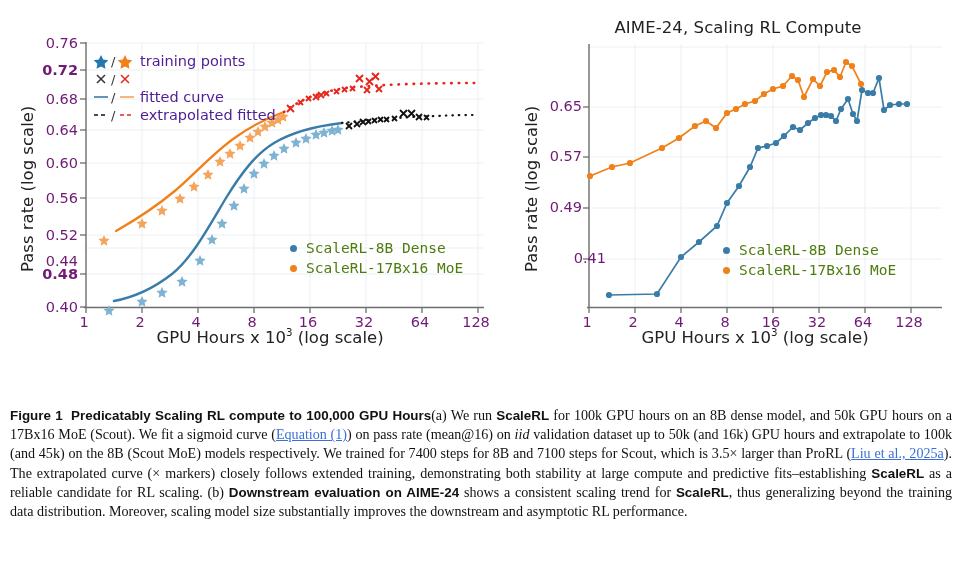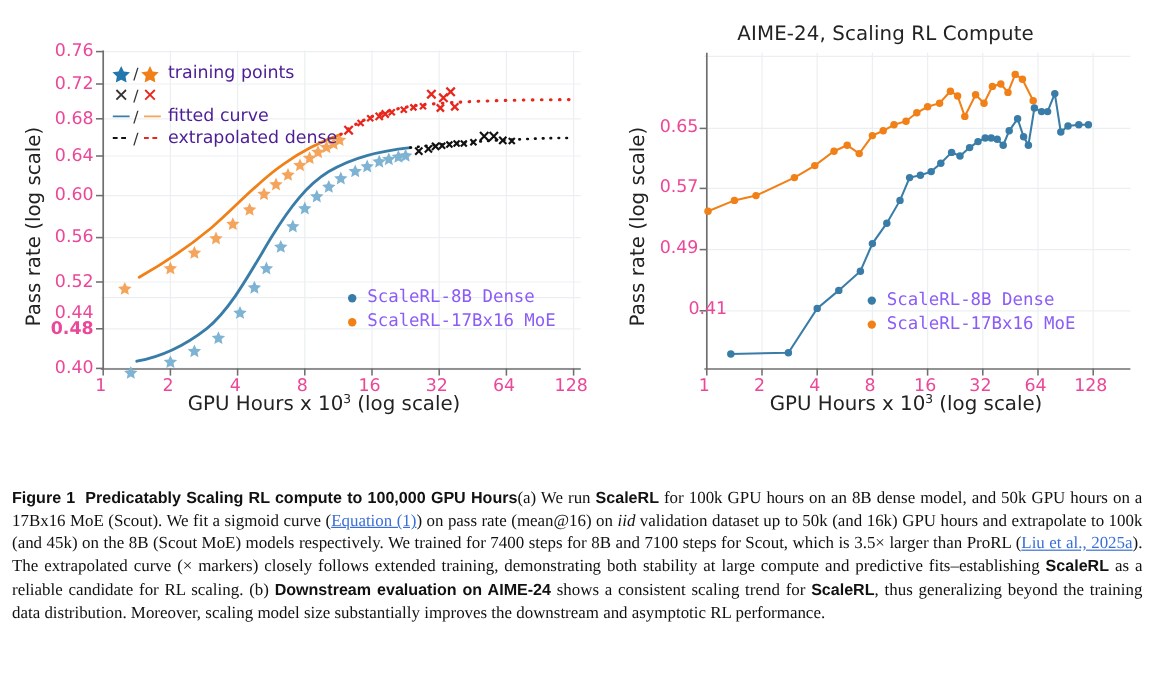--- a/index.html
+++ b/index.html
@@ -24,35 +24,35 @@
   }
   .xlabel{
     position:absolute;text-align:center;font-size:16.5px;color:#222;white-space:nowrap;
   }
   .xlabel sup{font-size:0.62em;vertical-align:super;}
 
   .plotbox{position:absolute;}
   .plot-svg{position:absolute;left:0;top:0;overflow:visible;}
 
   .tick-lbl{
-    position:absolute;font-size:14.5px;color:#ec4899;white-space:nowrap;
+    position:absolute;font-size:14.5px;color:#701a75;white-space:nowrap;
   }
   .ytick-lbl{text-align:right;}
   .xtick-lbl{text-align:center;}
 
   
   .legend{position:absolute;font-size:0;}
   .legend-row{display:flex;align-items:center;height:18px;white-space:nowrap;}
   .legend-key{width:52px;display:flex;align-items:center;justify-content:center;flex:0 0 52px;}
   .legend-txt{font-size:14.5px;color:#4c1d95;font-family:"DejaVu Sans",sans-serif;}
 
   .legend-mono{position:absolute;font-size:0;}
   .legend-mono .legend-row{height:20px;}
   .legend-mono .legend-key{width:26px;flex:0 0 26px;}
-  .legend-mono .legend-txt{font-size:14.5px;font-family:"DejaVu Sans Mono",monospace;color:#8b5cf6;}
+  .legend-mono .legend-txt{font-size:14.5px;font-family:"DejaVu Sans Mono",monospace;color:#4d7c0f;}
   .dot{width:7px;height:7px;border-radius:50%;display:inline-block;}
 
   .caption{
     position:absolute;left:10px;top:388px;width:942px;
     font-family:"Liberation Serif",serif;font-size:14.1px;line-height:1.36;
     color:#111;text-align:justify;margin-top:18px;
   }
   .caption b{font-family:"Liberation Sans",sans-serif;font-weight:bold;font-size:13.4px;}
   .caption i{font-style:italic;}
   .cite{color:#3a6fd8;}
@@ -243,42 +243,42 @@
             <span class="legend-txt">fitted curve</span>
           </div>
           <div class="legend-row">
             <span class="legend-key">
               <svg width="46" height="16" viewBox="0 0 46 16">
                 <line x1="3" y1="8" x2="17" y2="8" stroke="#111" stroke-width="1.6" stroke-dasharray="4 3"></line>
                 <text x="20" y="13" font-size="13" fill="#333" font-family="DejaVu Sans, sans-serif">/</text>
                 <line x1="29" y1="8" x2="43" y2="8" stroke="#e8261c" stroke-width="1.6" stroke-dasharray="4 3"></line>
               </svg>
             </span>
-            <span class="legend-txt">extrapolated dense</span>
+            <span class="legend-txt">extrapolated fitted</span>
           </div>
         </div>
 
         <div class="legend-mono" style="left:196px;top:196px;">
           <div class="legend-row">
             <span class="legend-key">
               <span class="dot" style="background:#3a7ca8"></span>
             </span>
             <span class="legend-txt">ScaleRL-8B Dense</span>
           </div>
           <div class="legend-row">
             <span class="legend-key">
               <span class="dot" style="background:#f08017"></span>
             </span>
             <span class="legend-txt">ScaleRL-17Bx16 MoE</span>
           </div>
         </div>
       </div>
 
       <div class="tick-lbl ytick-lbl" style="left:28px;top:35px;width:50px;">0.76</div>
-      <div class="tick-lbl ytick-lbl" style="left:28px;top:62px;width:50px;">0.72</div>
+      <div class="tick-lbl ytick-lbl" style="left:28px;top:62px;width:50px;font-weight:bold;">0.72</div>
       <div class="tick-lbl ytick-lbl" style="left:28px;top:91px;width:50px;">0.68</div>
       <div class="tick-lbl ytick-lbl" style="left:28px;top:122px;width:50px;">0.64</div>
       <div class="tick-lbl ytick-lbl" style="left:28px;top:155px;width:50px;">0.60</div>
       <div class="tick-lbl ytick-lbl" style="left:28px;top:190px;width:50px;">0.56</div>
       <div class="tick-lbl ytick-lbl" style="left:28px;top:227px;width:50px;">0.52</div>
       <div class="tick-lbl ytick-lbl" style="left:28px;top:266px;width:50px;font-weight:bold;">0.48</div>
 
       <div class="tick-lbl ytick-lbl" style="left:28px;top:253px;width:50px;">0.44</div>
       <div class="tick-lbl ytick-lbl" style="left:28px;top:299px;width:50px;">0.40</div>
 

